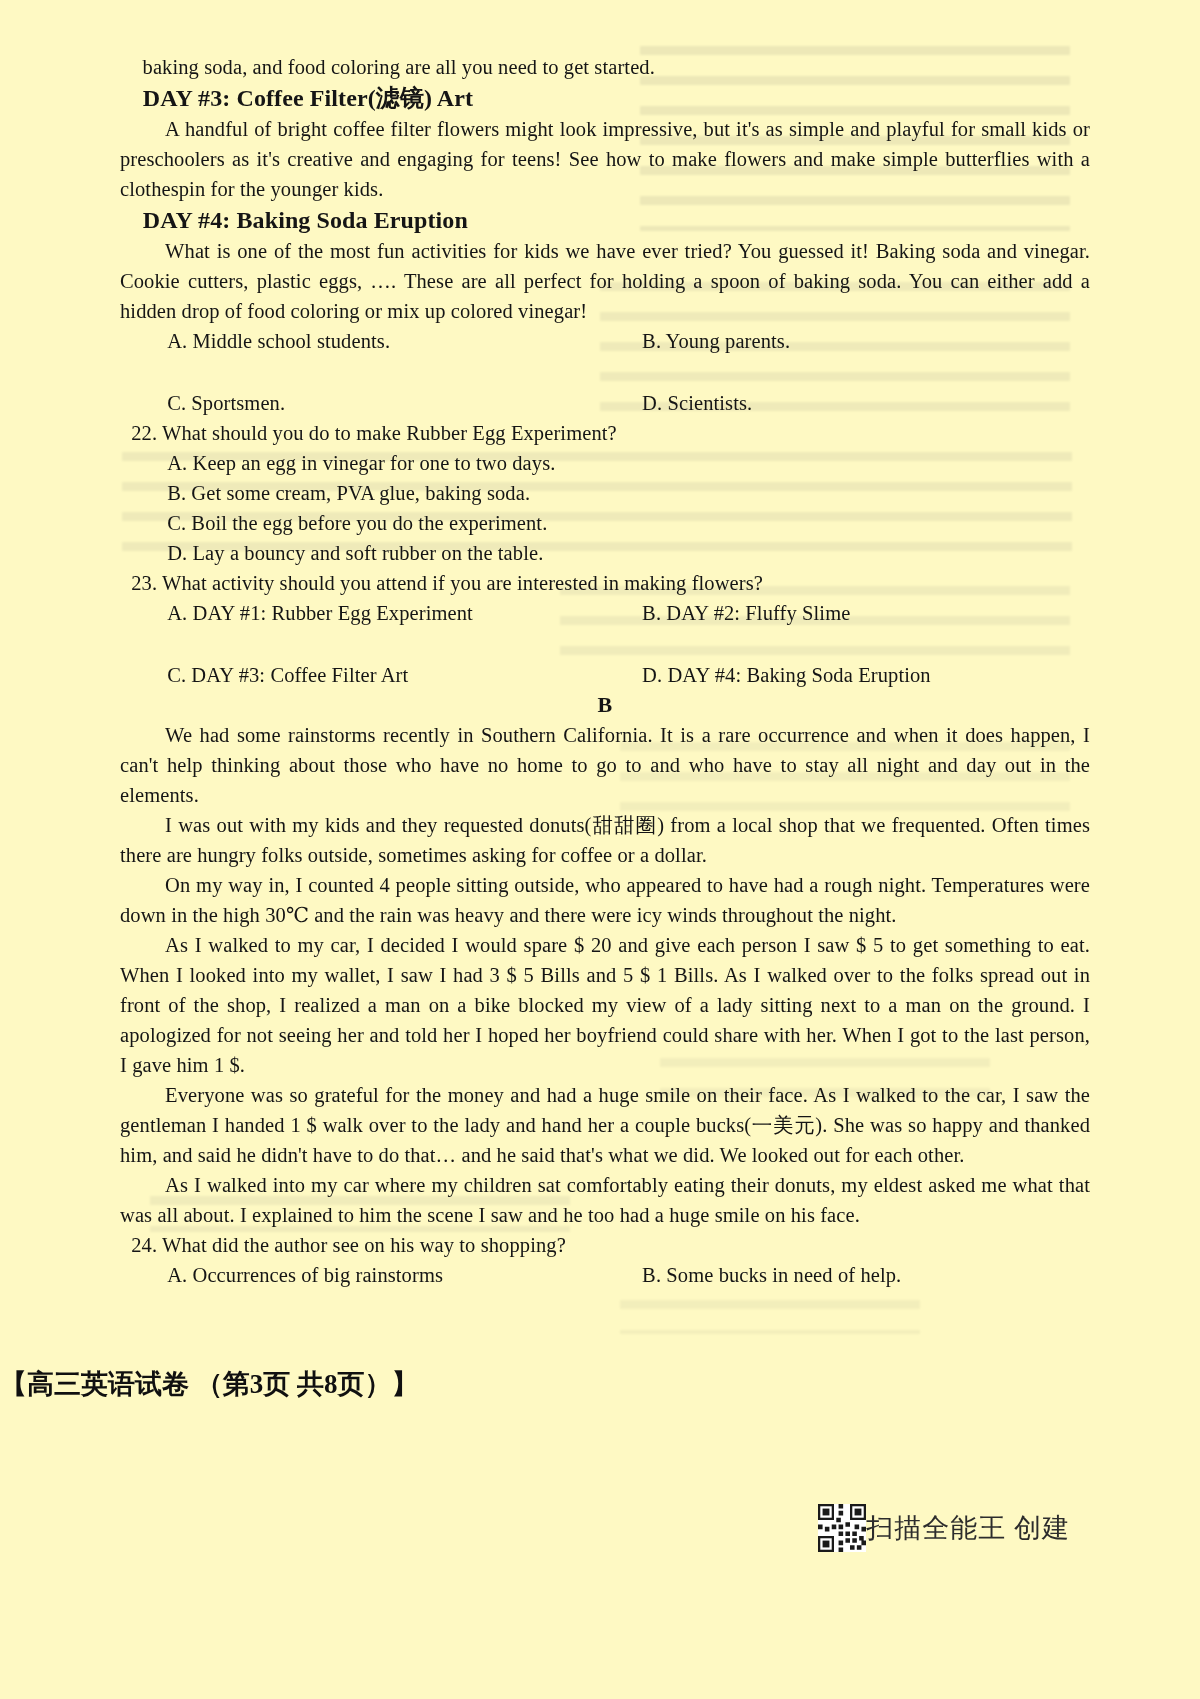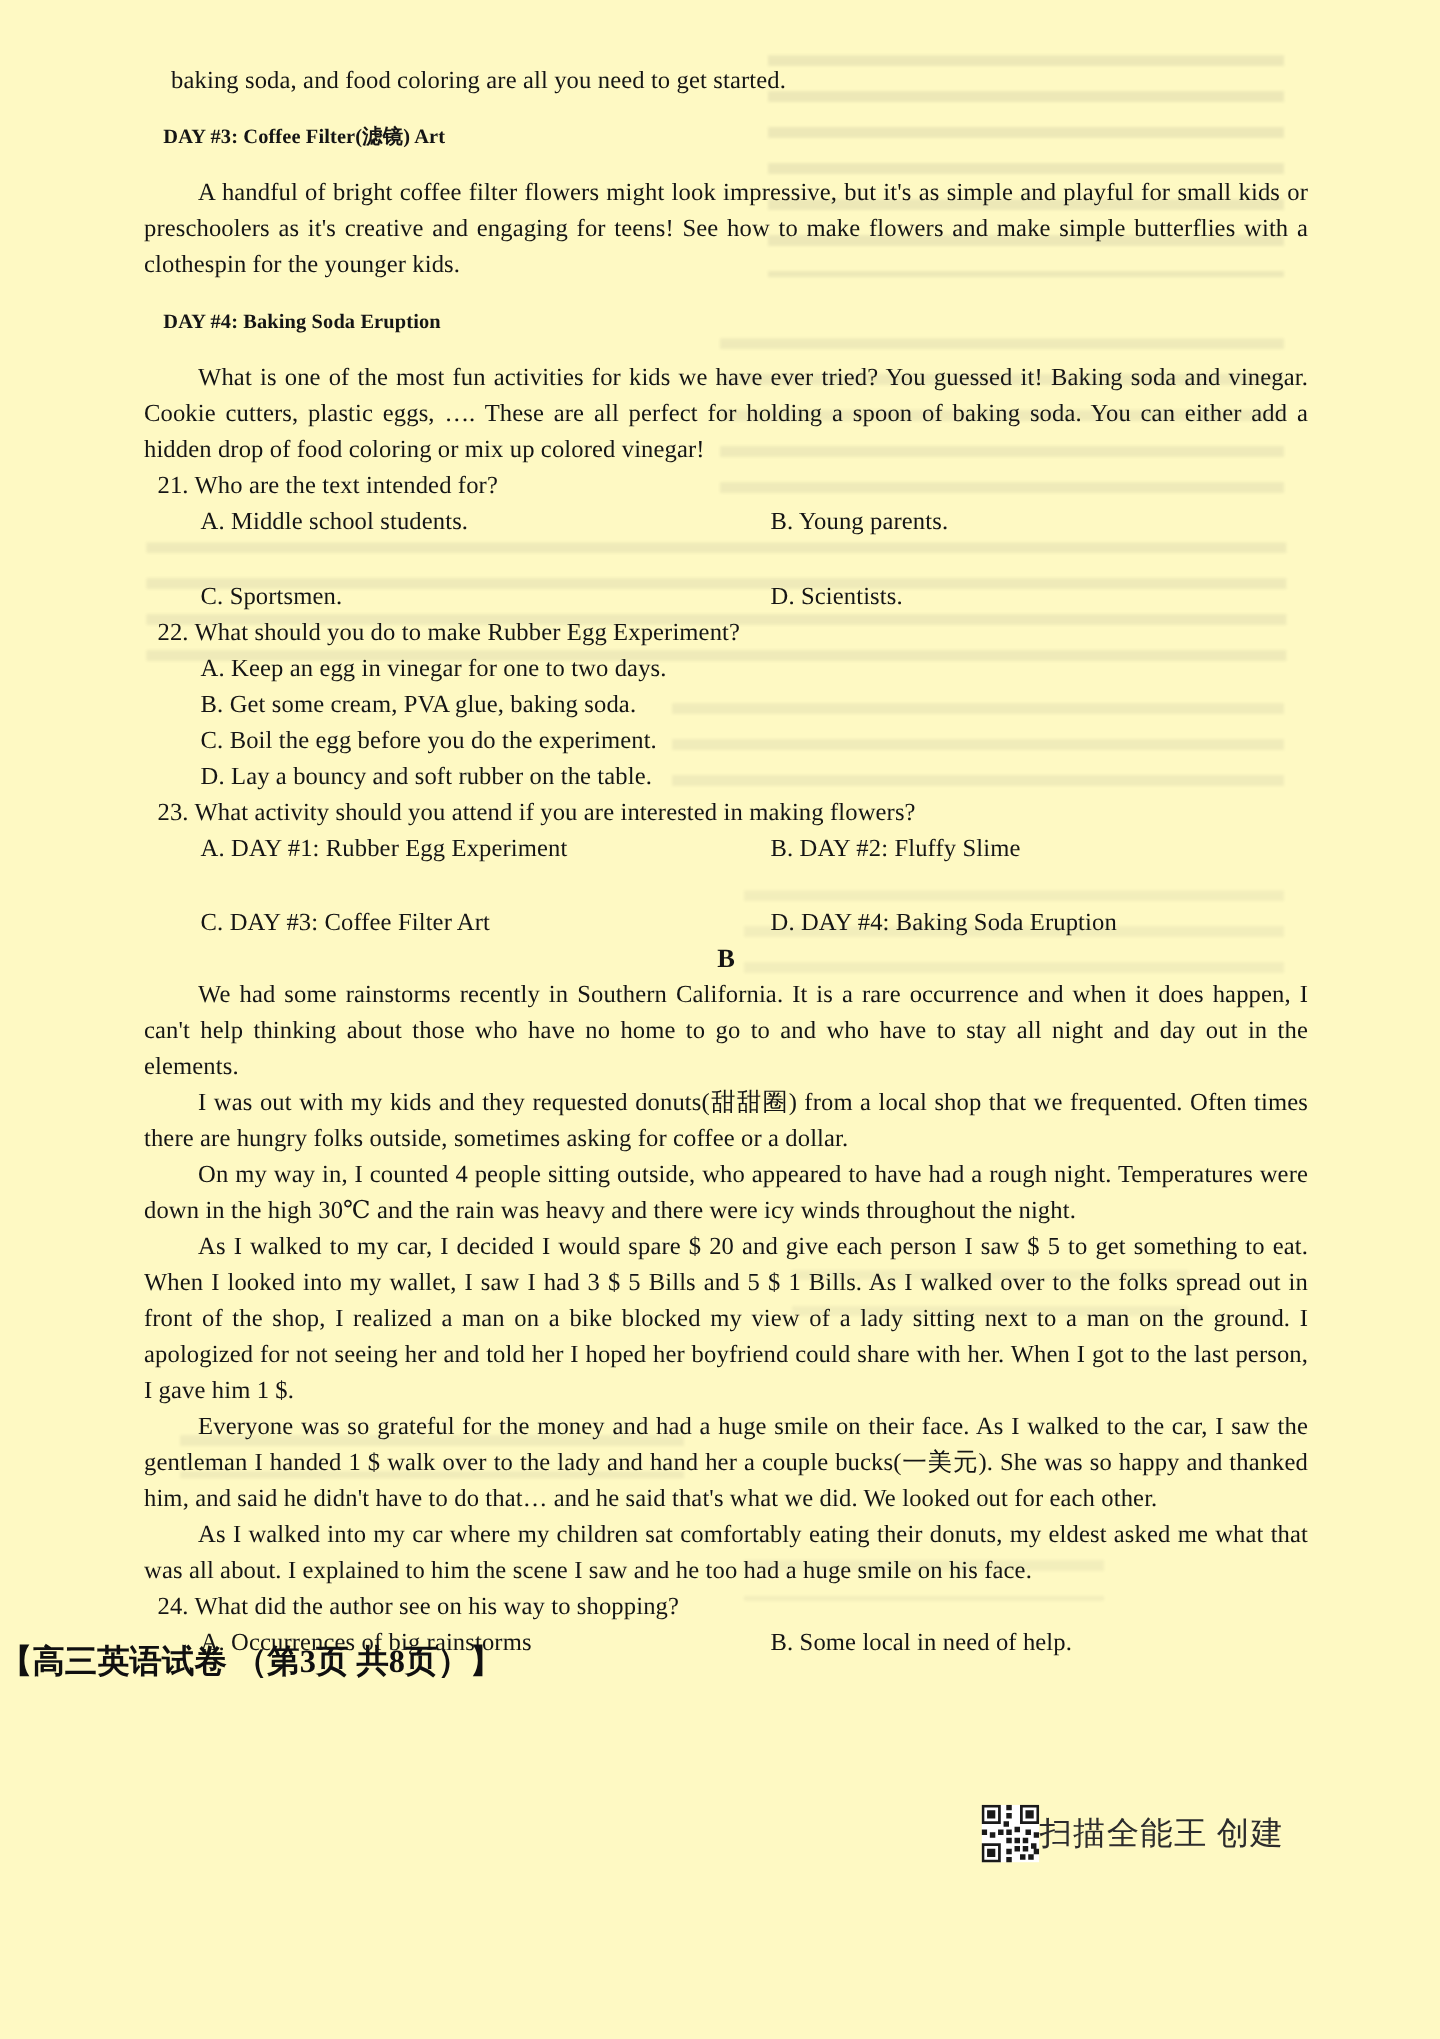--- a/index.html
+++ b/index.html
@@ -16,21 +16,21 @@
     background: #fef9c3;
   }
   .content {
     position: absolute;
     top: 52px; left: 120px; right: 110px;
     font-size: 20.5px;
     line-height: 30px;
     letter-spacing: 0.1px;
   }
   .cont-line { padding-left: 1.1em; }
-  h3.day { font-weight: bold; font-size: 17px; padding-left: 0.95em; margin: 17px 0; }
+  h3.day { font-weight: bold; font-size: 24px; padding-left: 0.95em; margin: 1px 0; }
   p.para { text-align: justify; text-indent: 2.2em; }
   .question { margin: 0; }
   .q-stem { padding-left: 0.55em; text-align: justify; }
   .opts { padding-left: 2.3em; }
   .opts.twocol {
     display: grid;
     grid-template-columns: 48% 1fr;
     column-gap: 6px;
     gap: 32px;
   }
@@ -92,21 +92,20 @@
 
     <p class="cont-line">baking soda, and food coloring are all you need to get started.</p>
 
     <h3 class="day">DAY #3: Coffee Filter(滤镜) Art</h3>
     <p class="para">A handful of bright coffee filter flowers might look impressive, but it's as simple and playful for small kids or preschoolers as it's creative and engaging for teens! See how to make flowers and make simple butterflies with a clothespin for the younger kids.</p>
 
     <h3 class="day">DAY #4: Baking Soda Eruption</h3>
     <p class="para">What is one of the most fun activities for kids we have ever tried? You guessed it! Baking soda and vinegar. Cookie cutters, plastic eggs, …. These are all perfect for holding a spoon of baking soda. You can either add a hidden drop of food coloring or mix up colored vinegar!</p>
 
     <div class="question">
-      <p class="q-stem"><span>21.</span> <span>Who are the text intended for?</span></p>
       <div class="opts twocol">
         <span class="opt">A. Middle school students.</span>
         <span class="opt">B. Young parents.</span>
         <span class="opt">C. Sportsmen.</span>
         <span class="opt">D. Scientists.</span>
       </div>
     </div>
 
     <div class="question">
       <p class="q-stem"><span>22.</span> <span>What should you do to make Rubber Egg Experiment?</span></p>
@@ -134,21 +133,21 @@
     <p class="para">I was out with my kids and they requested donuts(甜甜圈) from a local shop that we frequented. Often times there are hungry folks outside, sometimes asking for coffee or a dollar.</p>
     <p class="para">On my way in, I counted 4 people sitting outside, who appeared to have had a rough night. Temperatures were down in the high 30℃ and the rain was heavy and there were icy winds throughout the night.</p>
     <p class="para">As I walked to my car, I decided I would spare $ 20 and give each person I saw $ 5 to get something to eat. When I looked into my wallet, I saw I had 3 $ 5 Bills and 5 $ 1 Bills. As I walked over to the folks spread out in front of the shop, I realized a man on a bike blocked my view of a lady sitting next to a man on the ground. I apologized for not seeing her and told her I hoped her boyfriend could share with her. When I got to the last person, I gave him 1 $.</p>
     <p class="para">Everyone was so grateful for the money and had a huge smile on their face. As I walked to the car, I saw the gentleman I handed 1 $ walk over to the lady and hand her a couple bucks(一美元). She was so happy and thanked him, and said he didn't have to do that… and he said that's what we did. We looked out for each other.</p>
     <p class="para">As I walked into my car where my children sat comfortably eating their donuts, my eldest asked me what that was all about. I explained to him the scene I saw and he too had a huge smile on his face.</p>
 
     <div class="question">
       <p class="q-stem"><span>24.</span> <span>What did the author see on his way to shopping?</span></p>
       <div class="opts twocol">
         <span class="opt">A. Occurrences of big rainstorms</span>
-        <span class="opt">B. Some local in need of help.</span>
+        <span class="opt">B. Some bucks in need of help.</span>
       </div>
     </div>
 
   </div>
 
   <p class="footer">【高三英语试卷 （第3页 共8页）】</p>
 
   <div class="credit">
     <svg class="qr" viewBox="0 0 21 21" aria-hidden="true">
       <rect width="21" height="21" fill="#ffffff"></rect>

